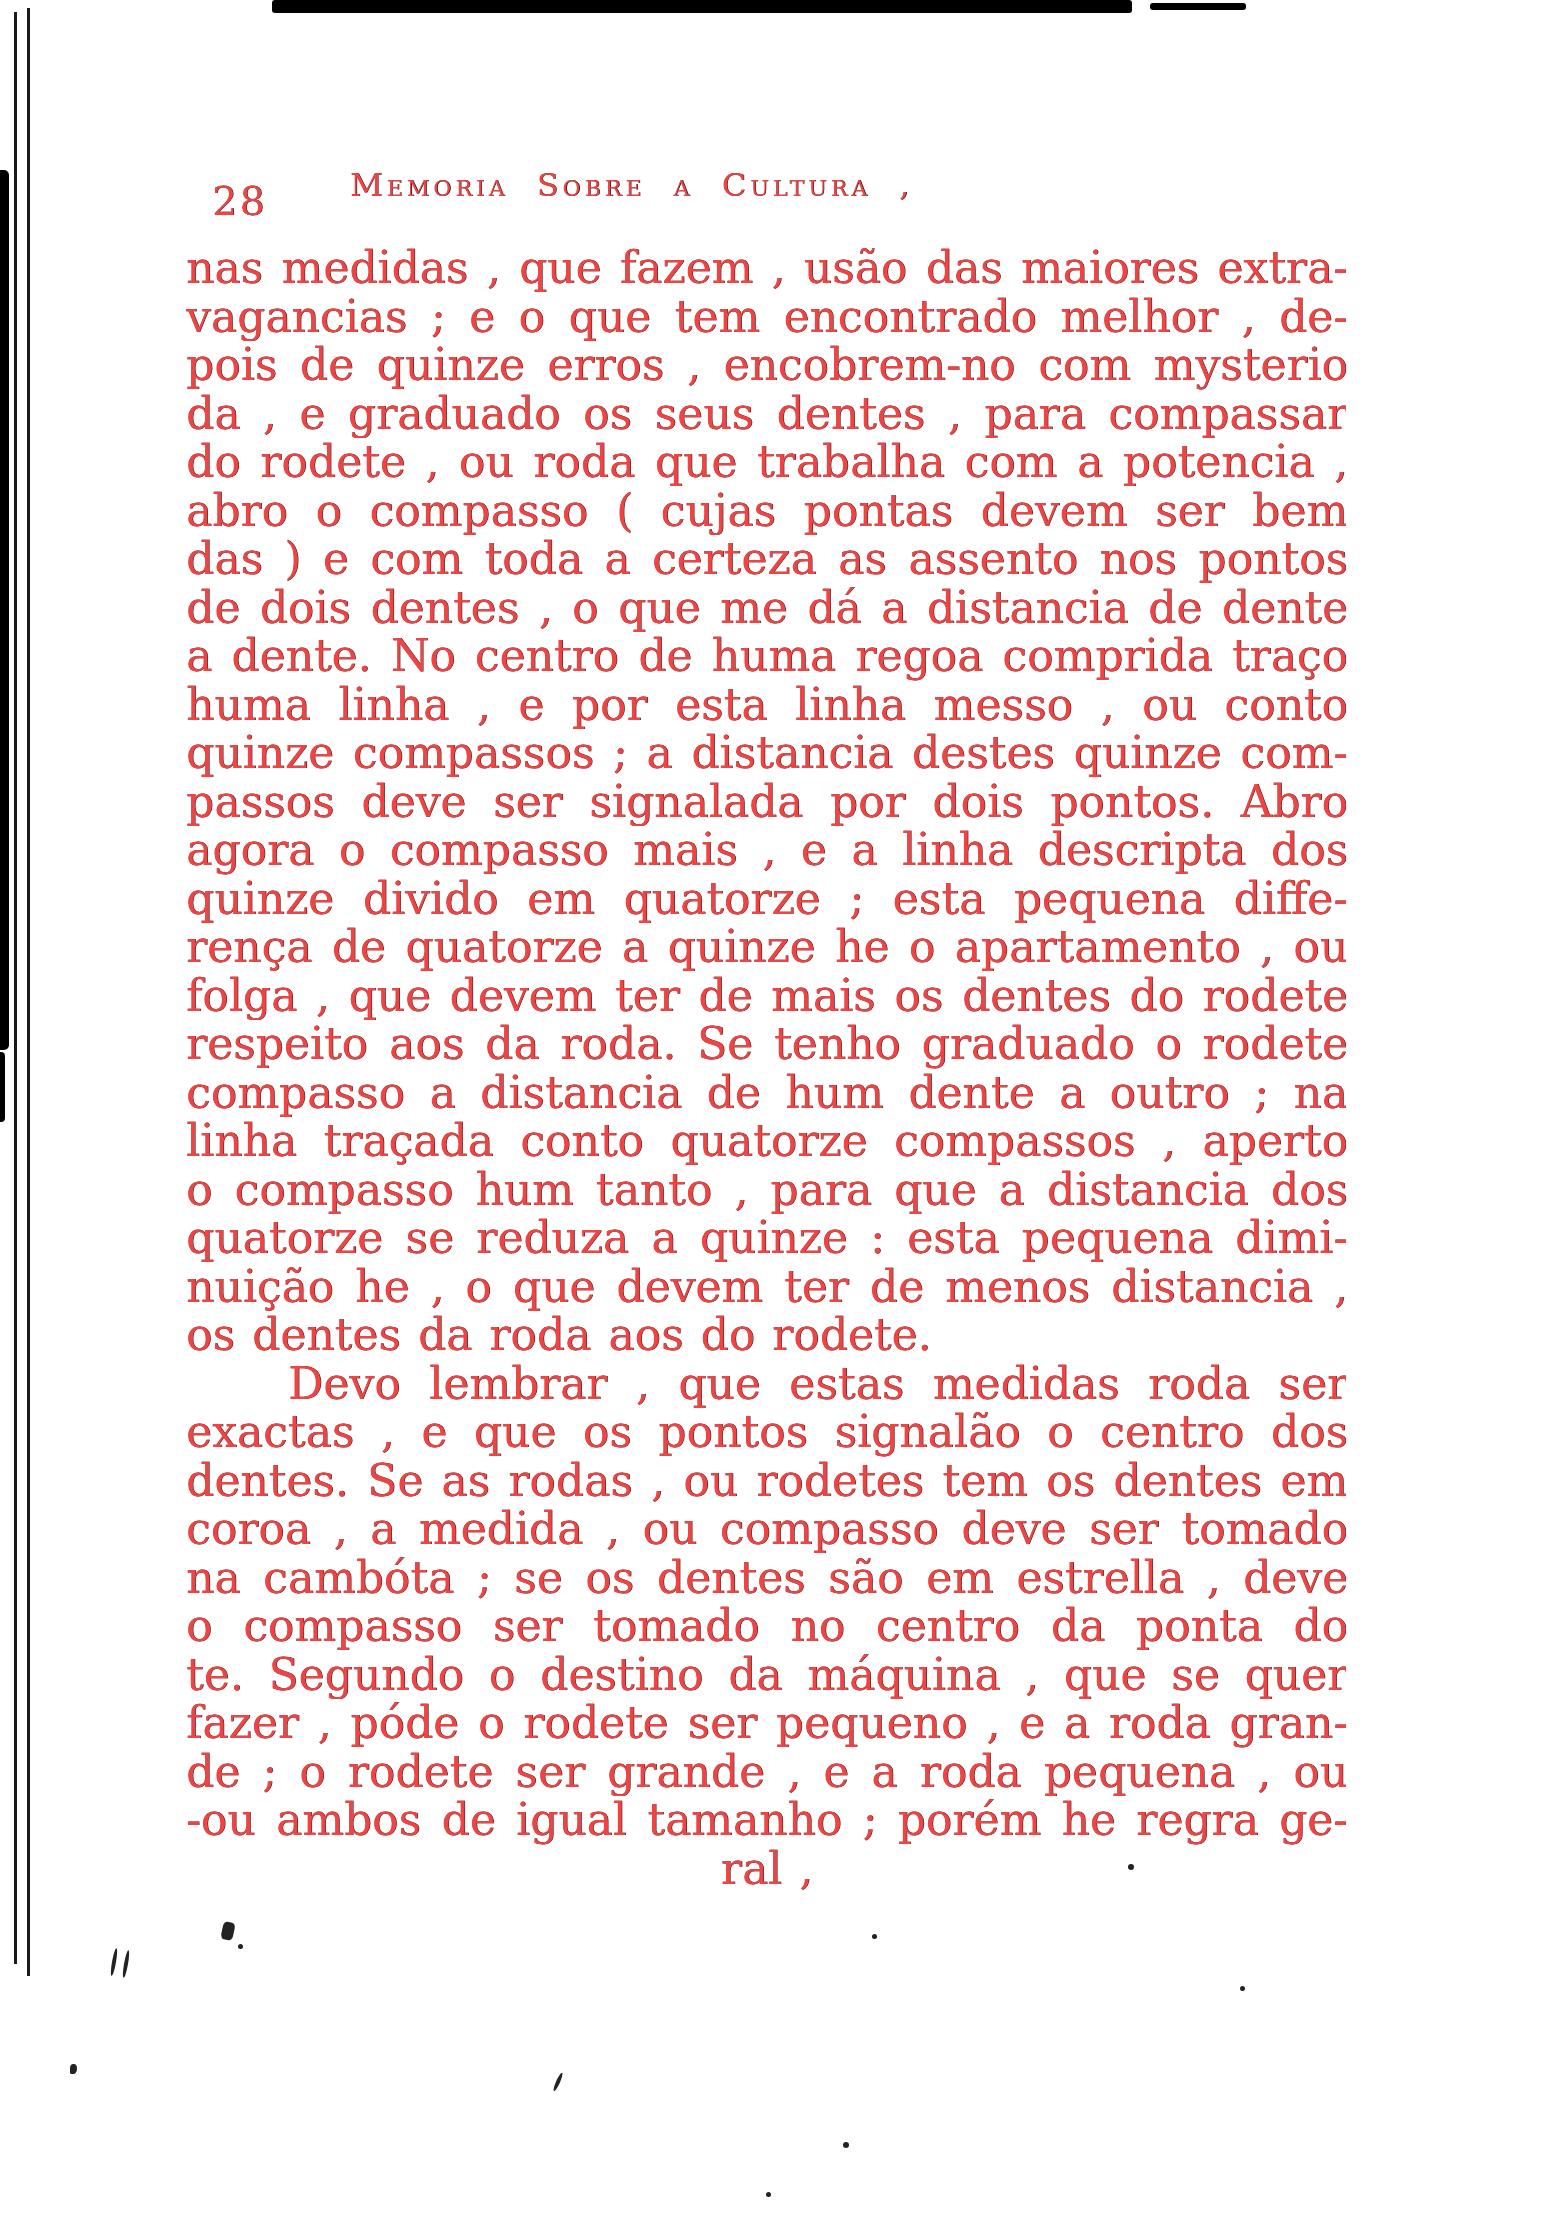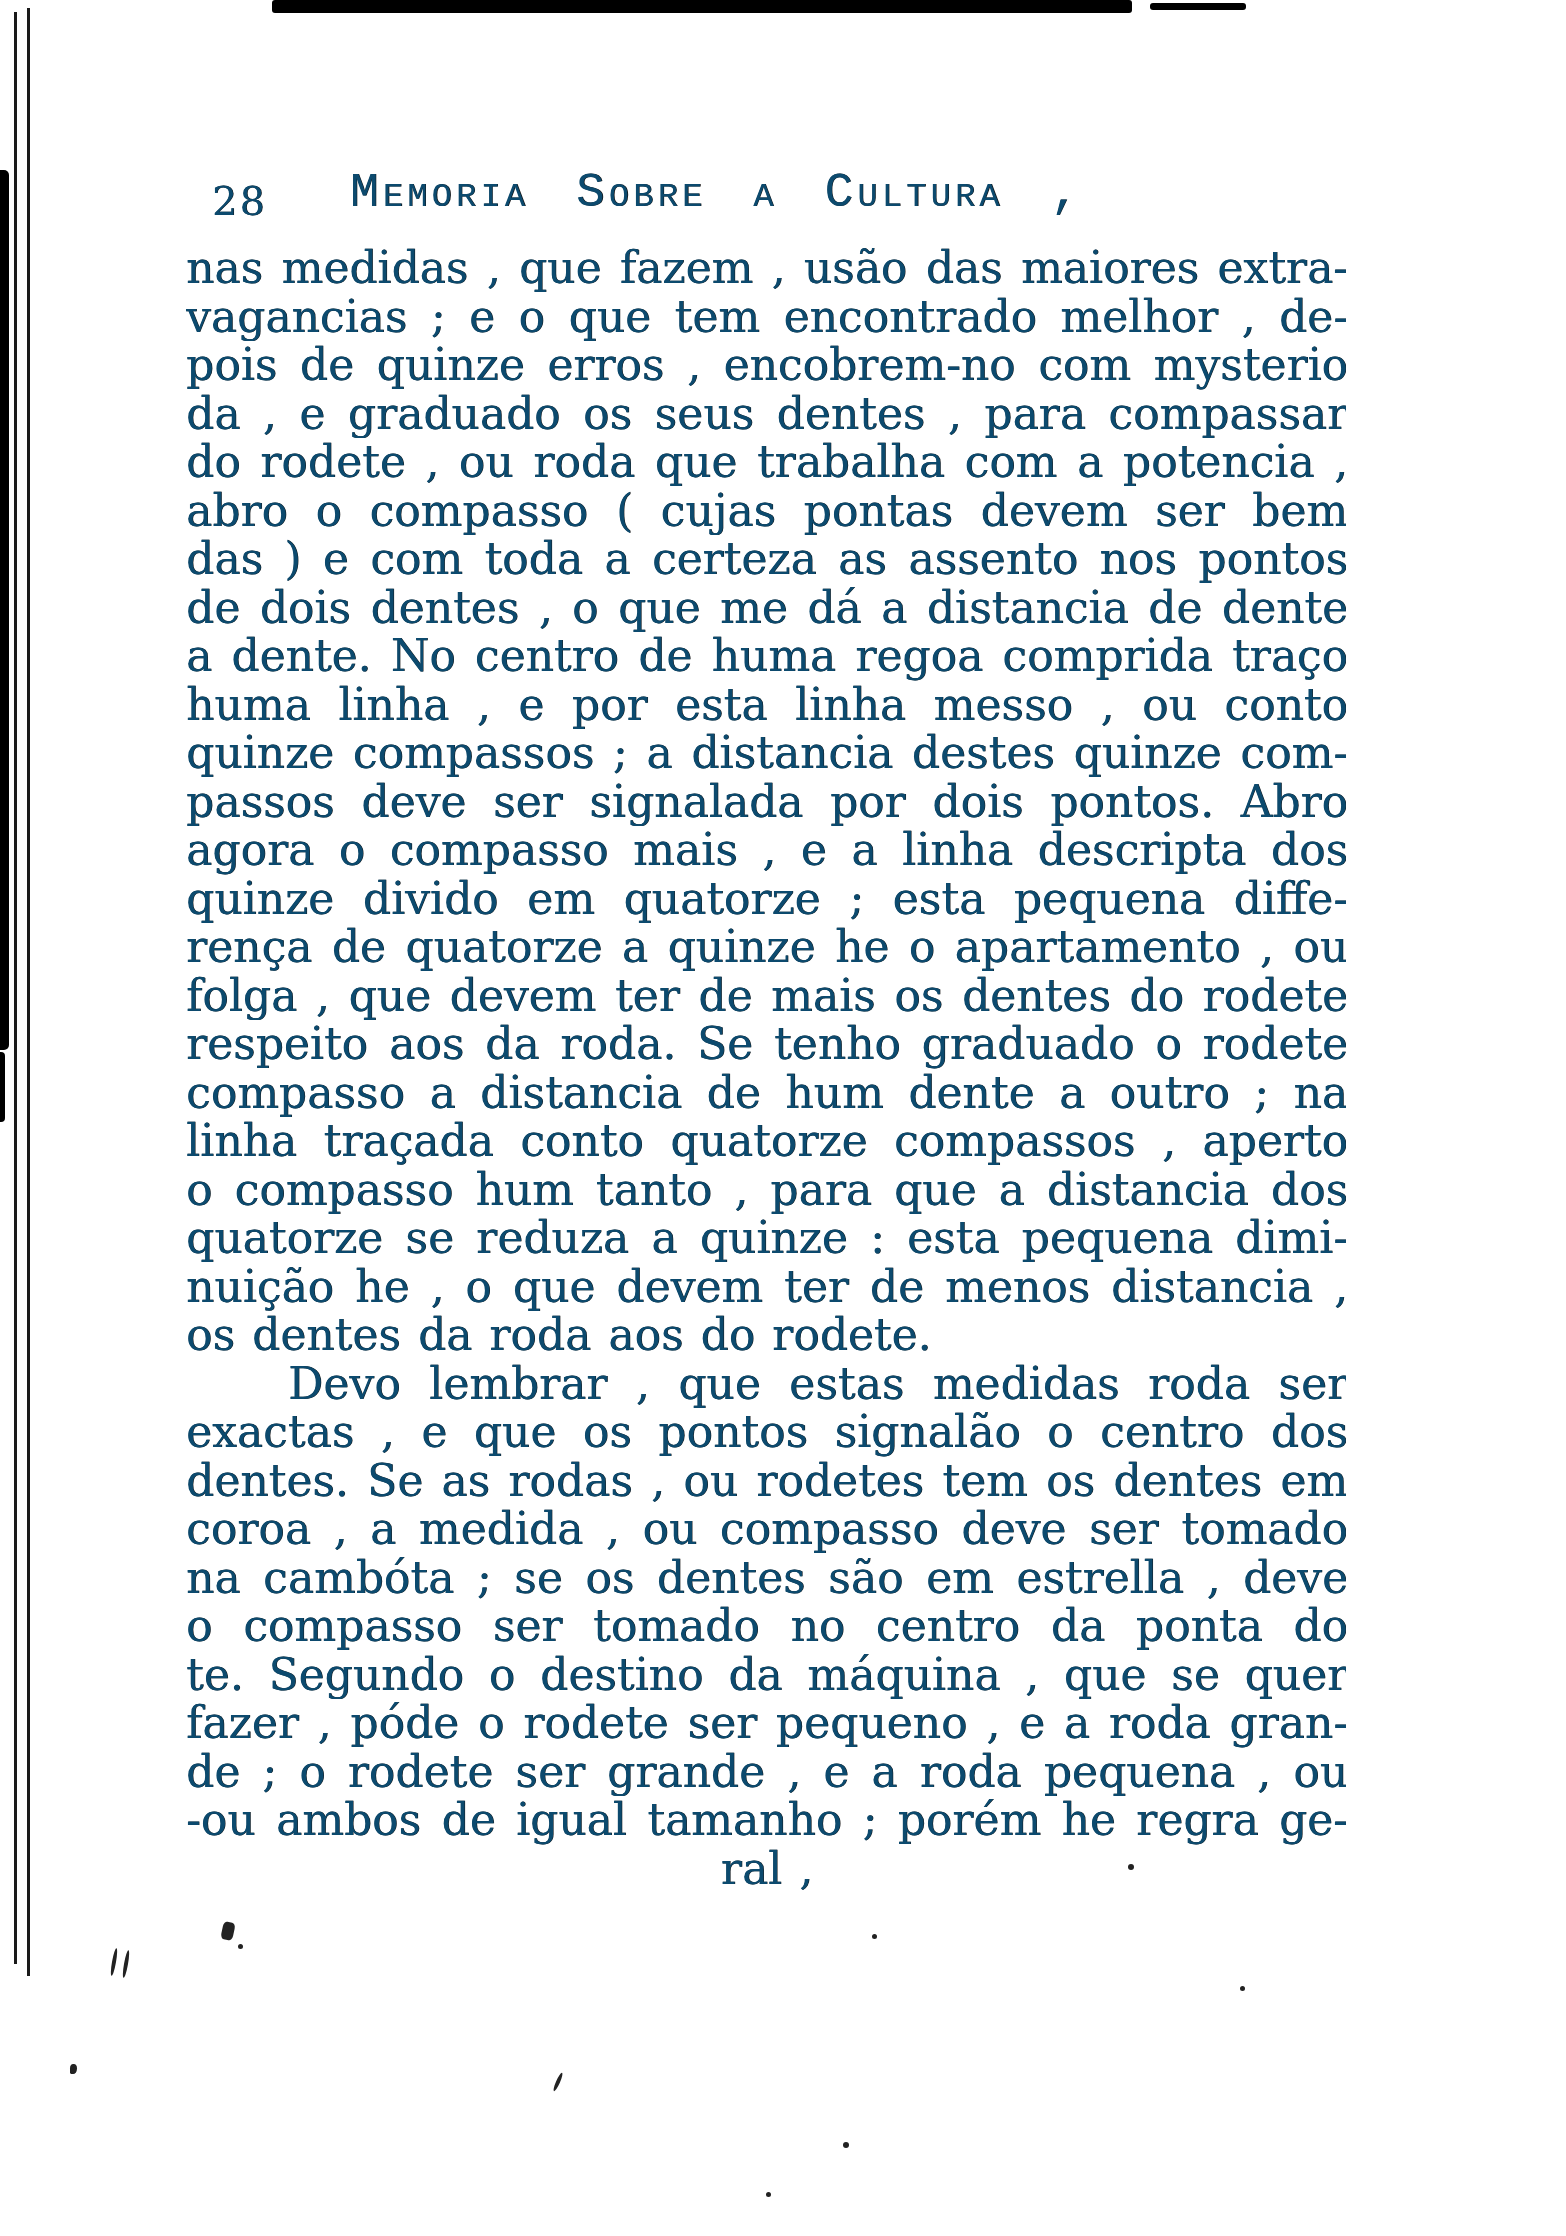--- a/index.html
+++ b/index.html
@@ -2,36 +2,35 @@
 <html><head>
 <meta charset="utf-8">
 <style>
   html,body { margin:0; padding:0; background:#ffffff; }
   .page {
     position:relative;
     width:1346px; height:2236px;
     background:#ffffff;
     overflow:hidden;
     font-family:"DejaVu Serif", serif;
-    color:#0c4a6e;
+    color:#ef4444;
     border-radius:17px;
   }
   
   .header { position:absolute; top:166px; left:0; width:1566px; height:60px; }
   .pagenum {
     position:absolute; left:212px; top:12px;
     font-size:40px; letter-spacing:2px;
     text-shadow:0.5px 0.4px 0 #111;
   }
   .running-title {
     position:absolute; left:350px; top:0;
-    font-size:48px; font-variant:small-caps;
+    font-size:32px; font-variant:small-caps;
     letter-spacing:4px; word-spacing:14px;
     text-shadow:0.6px 0.4px 0 #111;
-    font-family:Liberation Mono, monospace;
   }
   .body-block {
     position:absolute; left:186px; top:244px; width:1162px;
     font-size:44px; line-height:48.5px;
     text-shadow:0.5px 0.3px 0 #161616;
     word-spacing:3px;
   }
   .tl { height:48.5px; overflow:hidden; }
   .tl.j  { text-align:justify; text-align-last:justify; }
   .tl.ji { text-align:justify; text-align-last:justify; text-indent:102px; }

